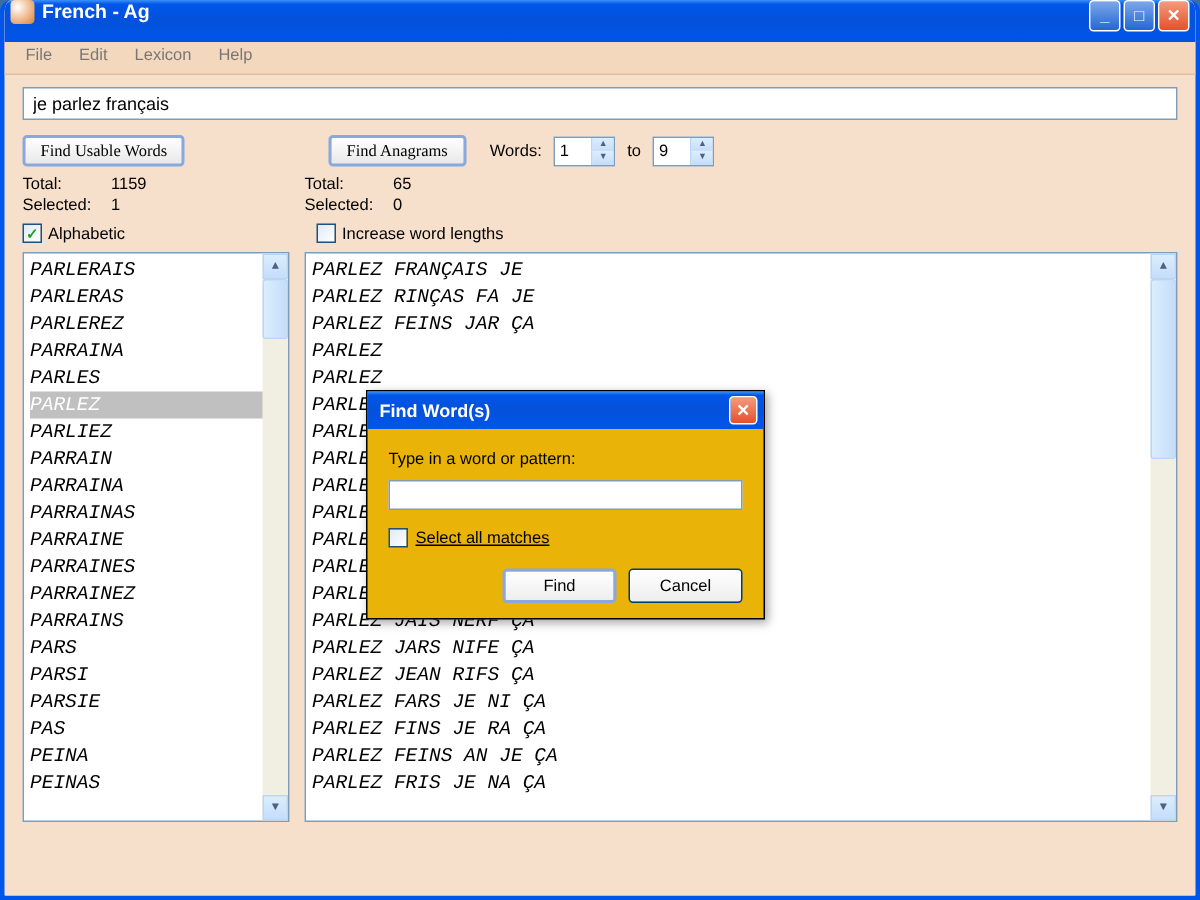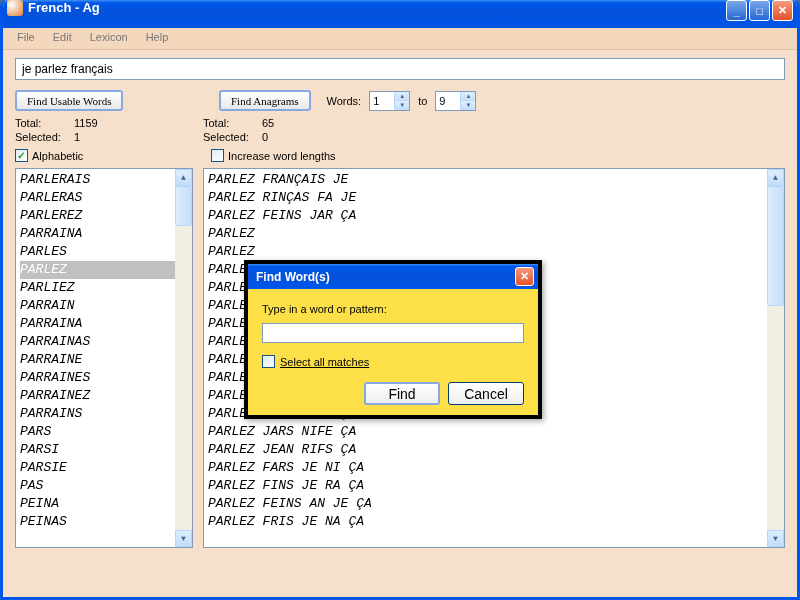--- a/index.html
+++ b/index.html
@@ -183,23 +183,23 @@
 .scroll-track { flex: 1; position: relative; }
 .scroll-thumb {
   position: absolute; left: 0; right: 0;
   background: linear-gradient(to right,#dbeefd,#c4ddfa);
   border: 1px solid #b8d6fb;
   border-radius: 2px;
 }
 .dialog {
   position: absolute;
   top: 260px; left: 244px;
-  width: 298px;
-  background: #fde047;
-  border: 4px solid #000000;
+  width: 266px;
+  background: #eab308;
+  border: 1px solid #000000;
   box-shadow: 2px 2px 6px rgba(0,0,0,0.35);
 }
 .dialog-title {
   background: linear-gradient(to bottom, #3c91f7 0%, #0056e8 10%, #0451db 50%, #0055e8 90%);
   height: 25px;
   display: flex;
   align-items: center;
   padding: 0 4px;
   color: #fff;
   font-weight: bold;
@@ -221,21 +221,21 @@
   display: flex; align-items: center; gap: 5px; margin-top: 12px; text-decoration: underline;
 }
 .dialog-btns {
   display: flex; justify-content: flex-end; gap: 8px; margin-top: 14px;
 }
 .dialog-btn {
   width: 76px; height: 23px;
   background: linear-gradient(to bottom,#fff,#eee);
   border: 1px solid #003c74;
   border-radius: 3px;
-  font-size: 14px;
+  font-size: 11px;
 }
 .dialog-btn.default {
   border: 2px solid #88a8e0;
 }
 </style>
 </head>
 <body>
 
 <div class="window">
   <div class="titlebar">

